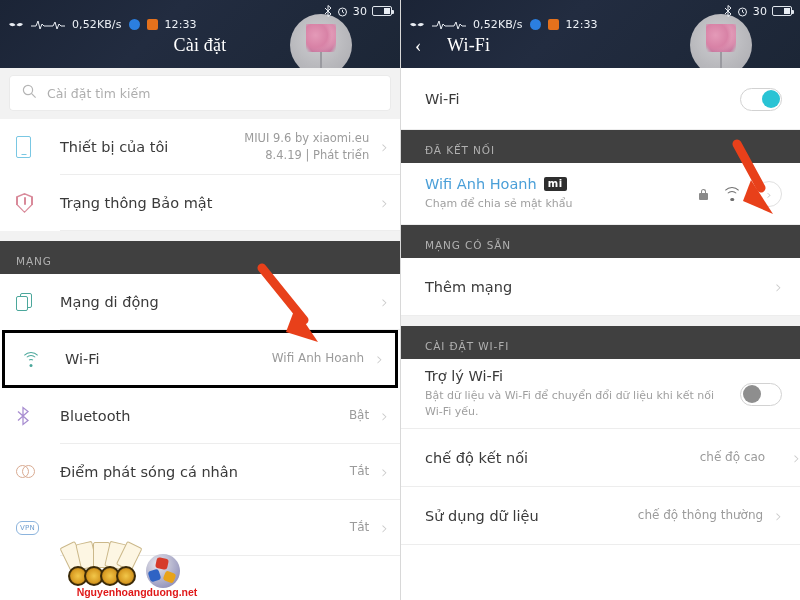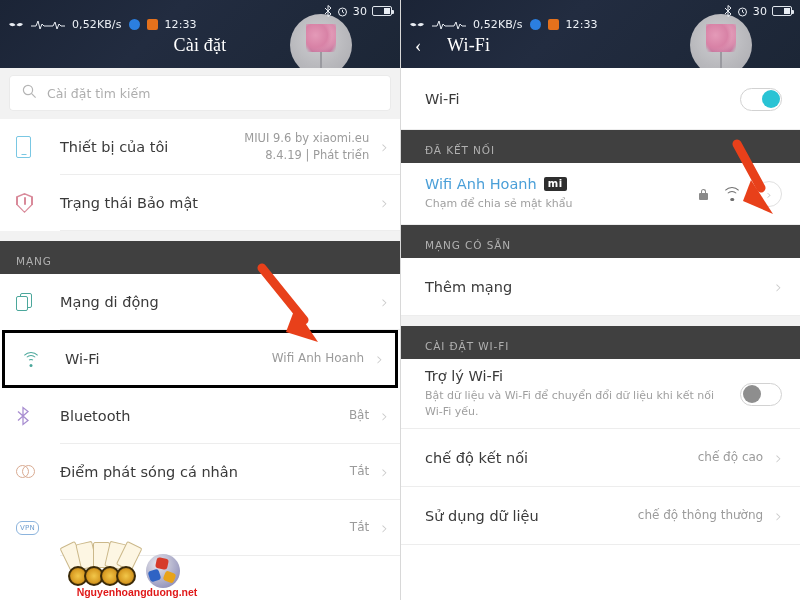--- a/index.html
+++ b/index.html
@@ -283,21 +283,21 @@
       <div class="chev">›</div>
       <div class="sep"></div>
     </div>
 
     <div class="row">
       <div class="ico">
           <div class="i-shield">
             <span class="bang"></span>
           </div>
         </div>
-      <div class="label">Trạng thái Bảo mật</div>
+      <div class="label">Trạng thông Bảo mật</div>
       <div class="chev">›</div>
       <div class="sep"></div>
     </div>
 
     <div class="section-gap"></div>
 
     <div class="group-head">MẠNG</div>
 
     <div class="row">
       <div class="ico">
@@ -491,21 +491,21 @@
       <div class="twoline" style="padding-right:14px;">
         <div class="label">Trợ lý Wi-Fi</div>
         <div class="sub">Bật dữ liệu và Wi-Fi để chuyển đổi dữ liệu khi kết nối Wi-Fi yếu.</div>
       </div>
       <div class="toggle off">
           <span class="knob"></span>
         </div>
       <div class="sep" style="left:0;"></div>
     </div>
 
-    <div class="row noicon" style="padding-left:24px; padding-right:18px; min-height:58px;">
+    <div class="row noicon" style="padding-left:24px; padding-right:0; min-height:58px;gap:16px;">
       <div class="label">chế độ kết nối</div>
       <div class="value one">chế độ cao</div>
       <div class="chev">›</div>
       <div class="sep" style="left:0;"></div>
     </div>
 
     <div class="row noicon" style="padding-left:24px; padding-right:18px; min-height:58px;">
       <div class="label">Sử dụng dữ liệu</div>
       <div class="value one">chế độ thông thường</div>
       <div class="chev">›</div>

